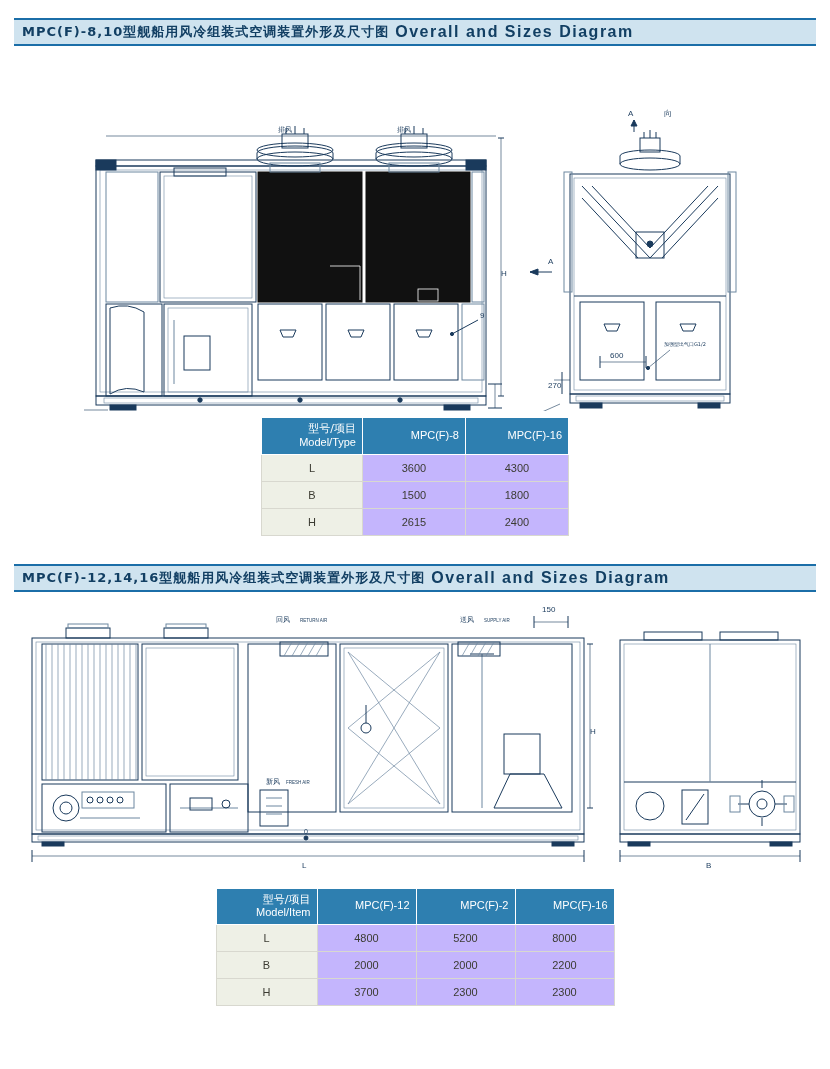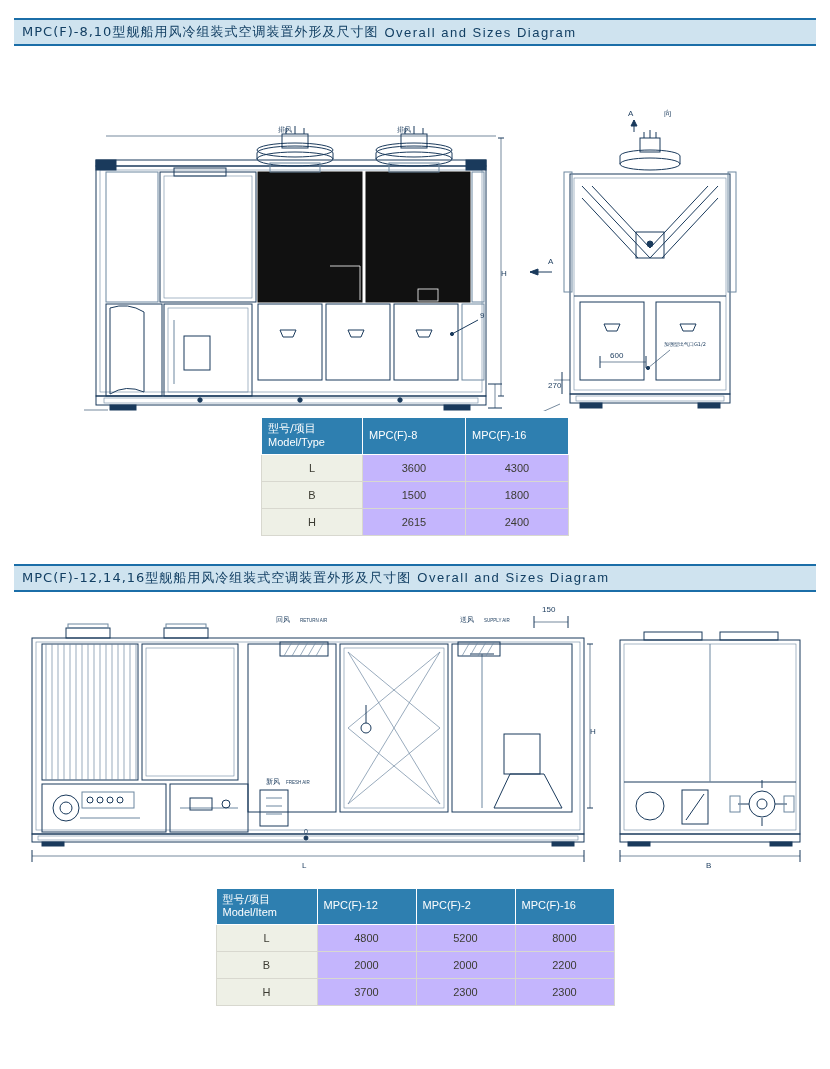--- a/index.html
+++ b/index.html
@@ -15,35 +15,36 @@
   .sec-header{
     margin:0 14px;
     background:#cfe3ef;
     border-top:2px solid #1b6ea8;
     border-bottom:2px solid #1b6ea8;
     height:24px;
     display:flex;
     align-items:center;
     padding-left:8px;
     letter-spacing:1px;
+    font-weight:bold;
   }
   .sec-header .t1{font-size:13px;color:#123f63;white-space:nowrap;}
-  .sec-header .t2{font-size:13px;color:#123f63;margin-left:6px;white-space:nowrap;letter-spacing:1.5px;}
+  .sec-header .t2{font-size:16px;color:#123f63;margin-left:6px;white-space:nowrap;letter-spacing:1.5px;}
 
   .drawing{position:relative;margin:0 14px;}
   .drawing svg{display:block;}
 
   
   .spec-wrap{display:flex;justify-content:center;margin-top:6px;}
   table.spec{border-collapse:collapse;font-size:11px;}
   table.spec th{
     background:#2e7fb0;color:#ffffff;font-weight:normal;
     border:1px solid #ffffff;
     padding:4px 6px;
-    text-align:left;
+    text-align:right;
     line-height:1.25;
   }
   table.spec td{
     border:1px solid #d8d8cf;
     background:#c4b5fd;
     color:#3b3b32;
     text-align:center;
     padding:4px 6px;
     height:18px;
   }

